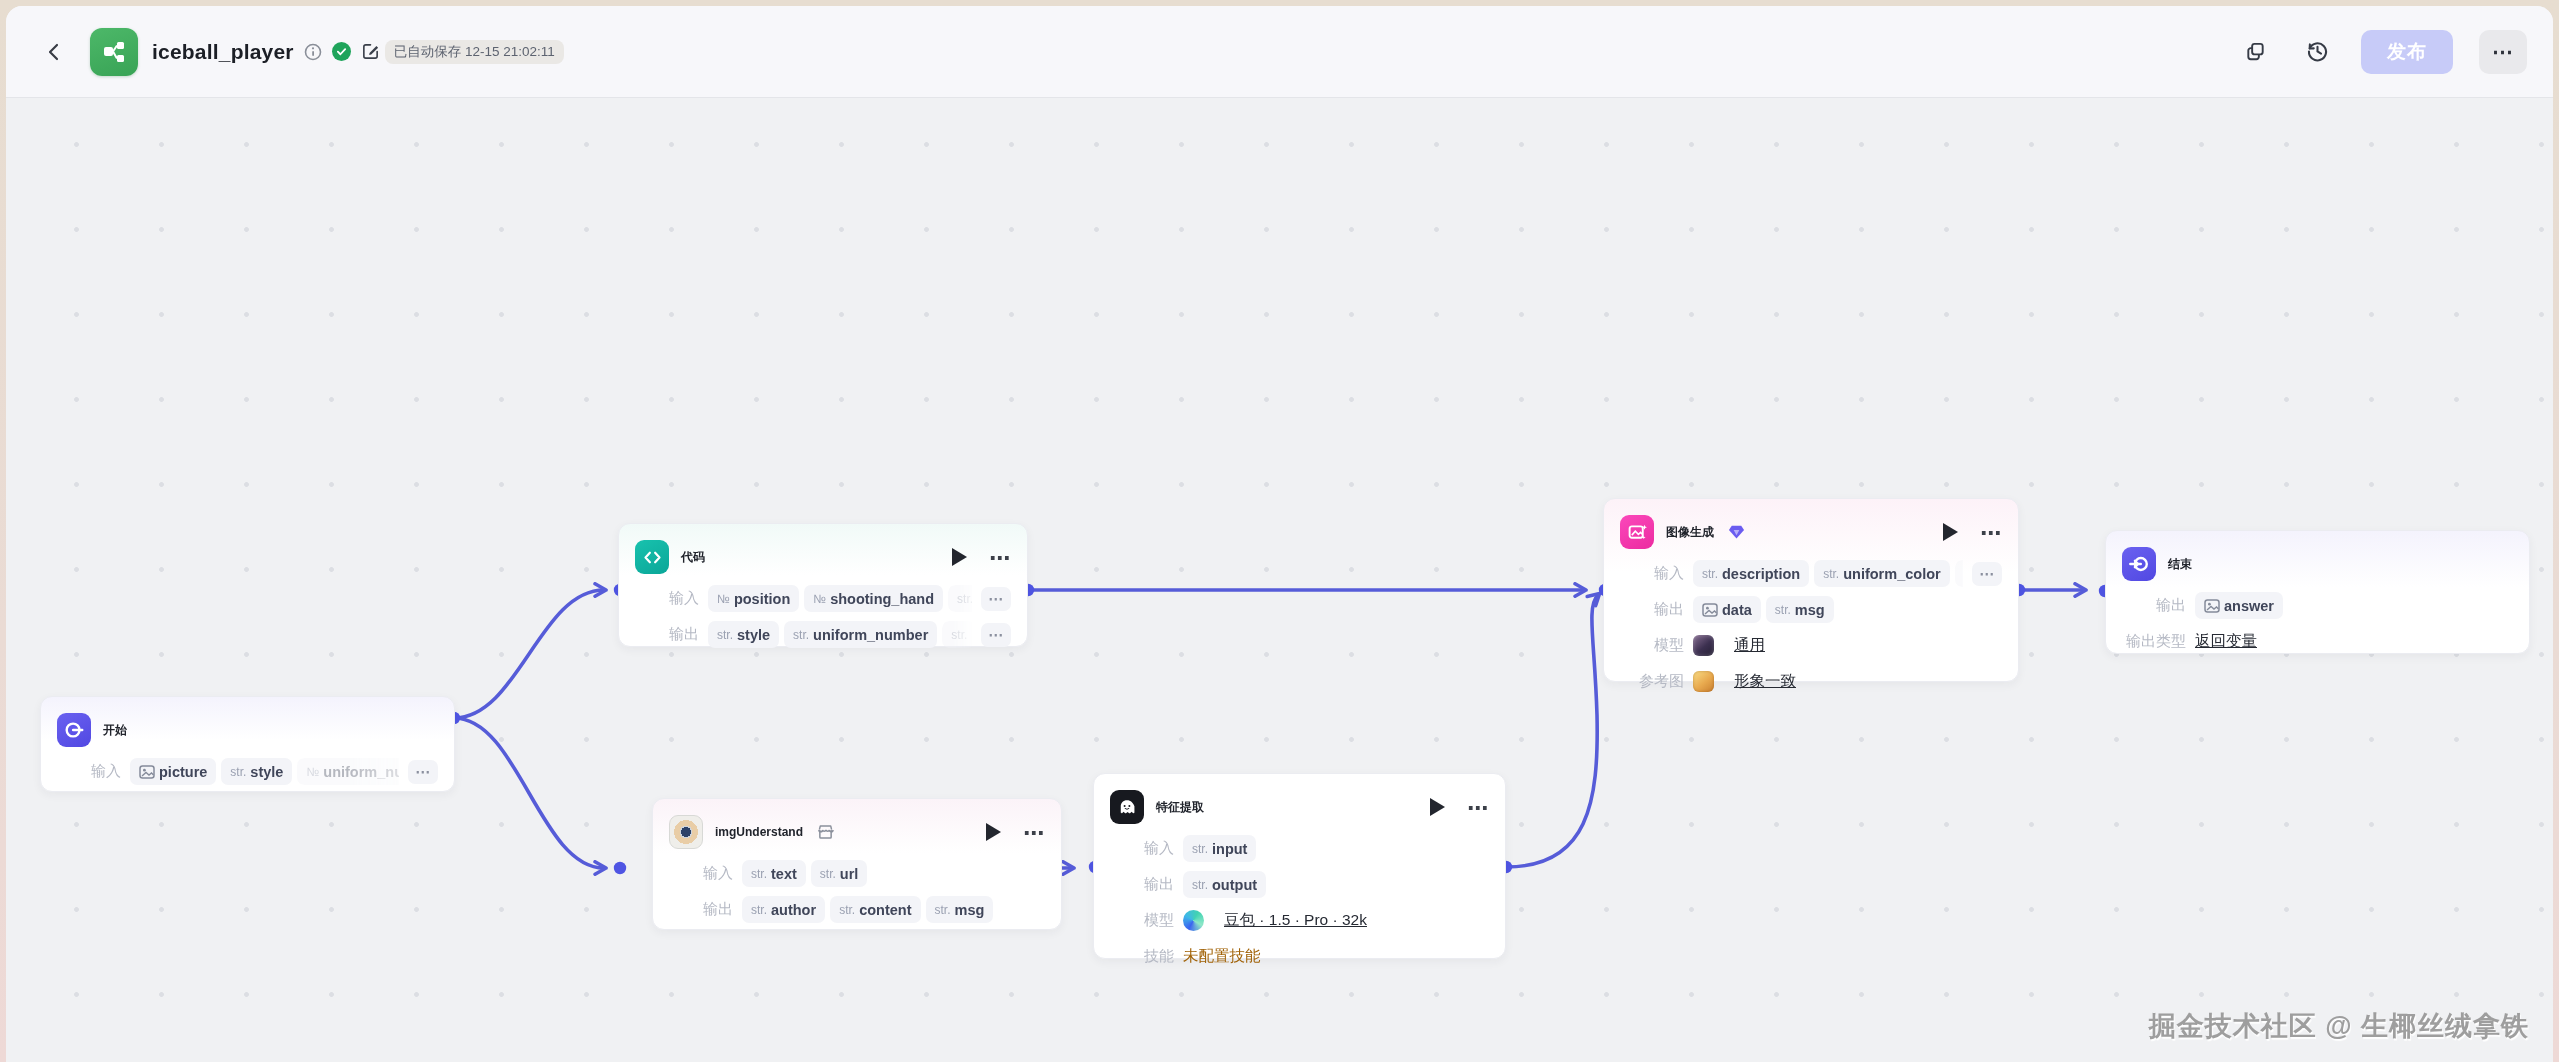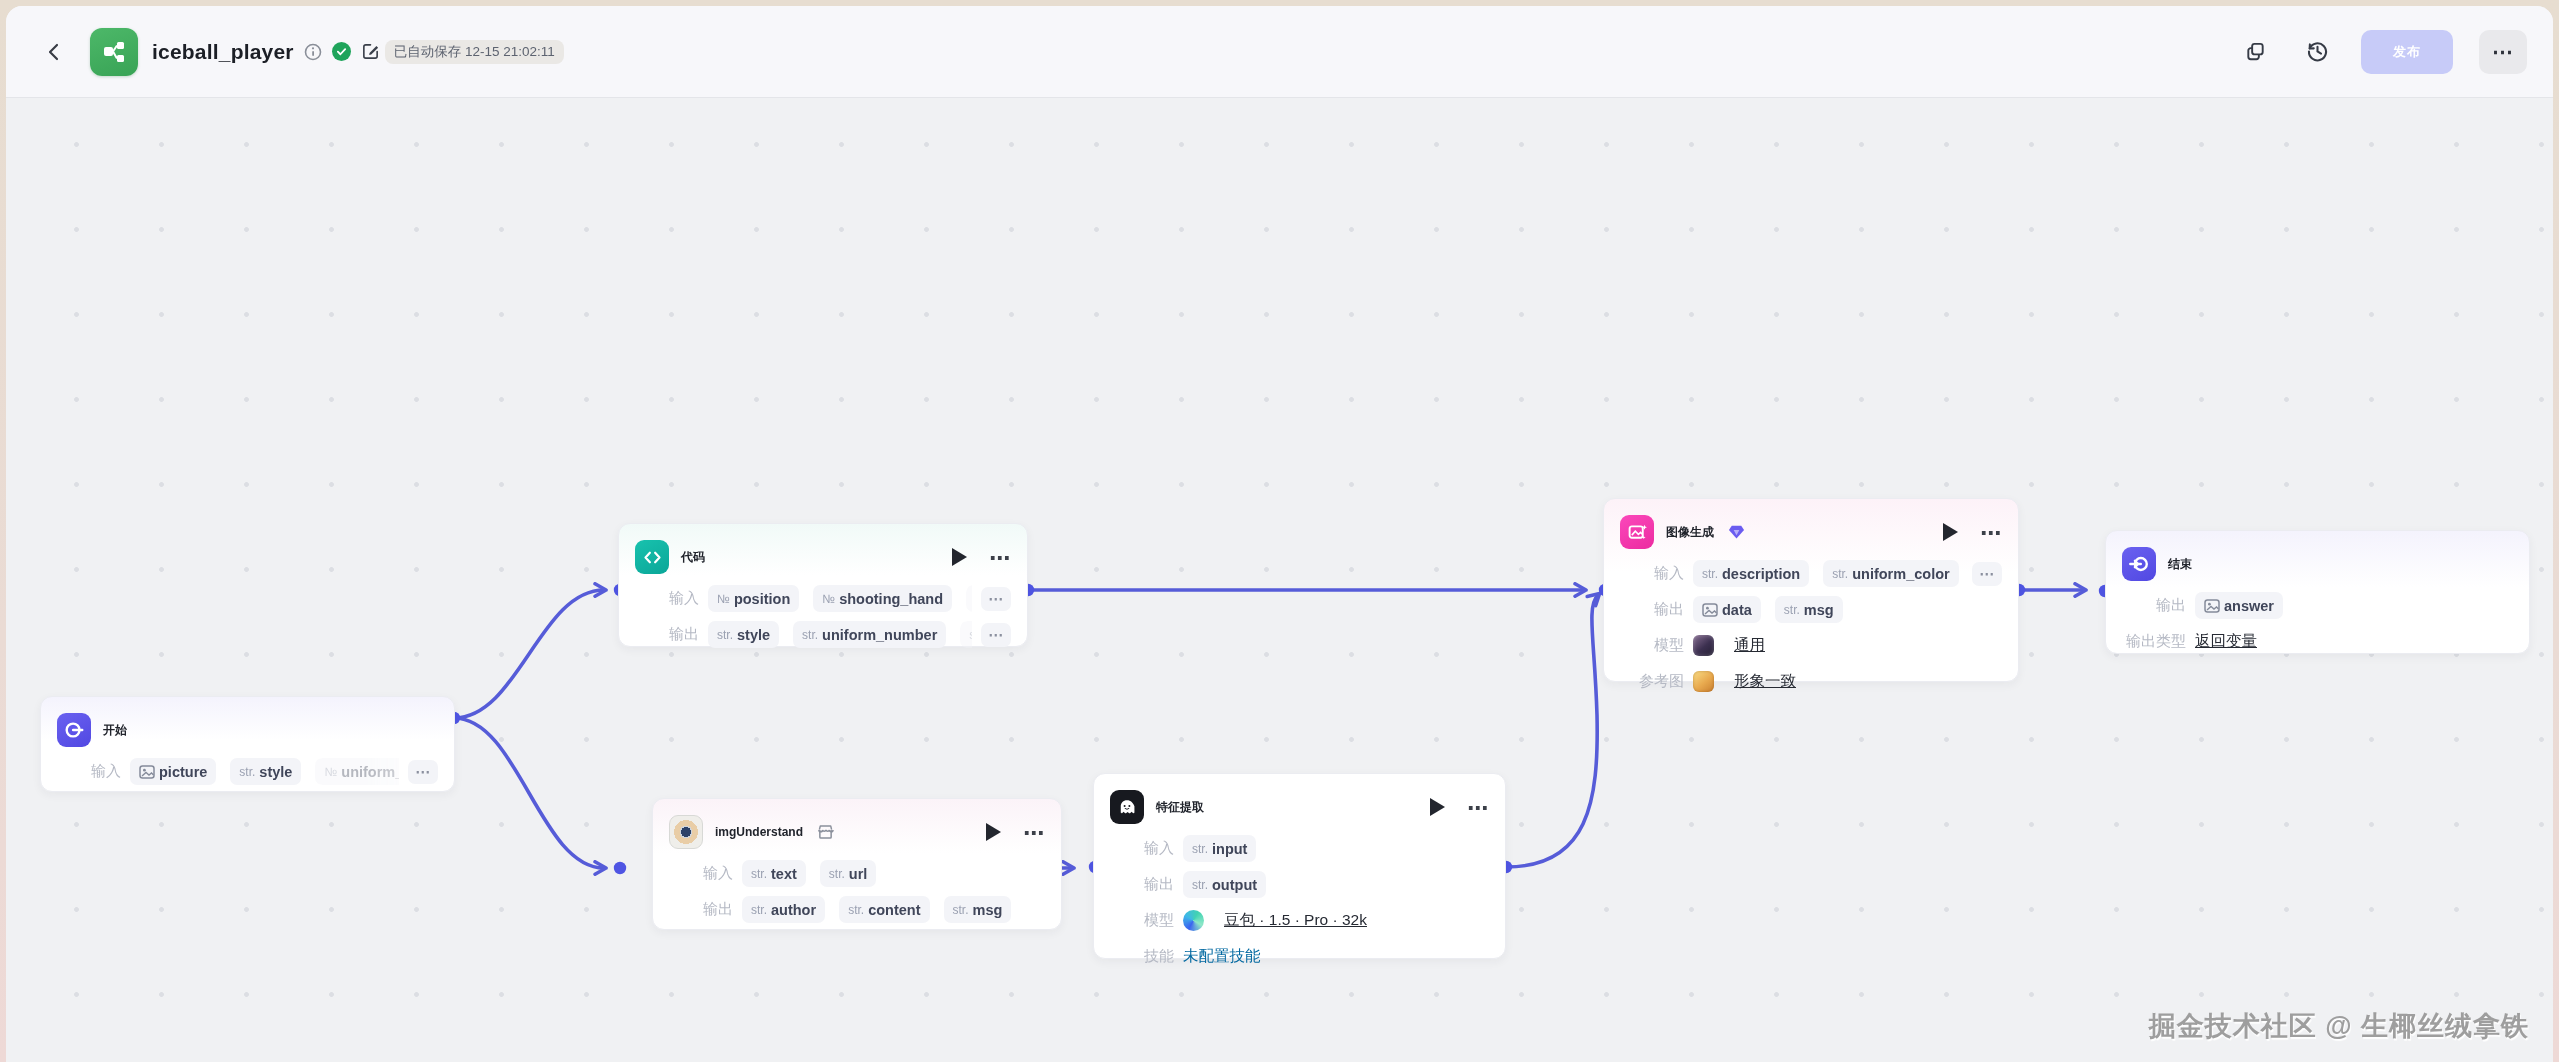--- a/index.html
+++ b/index.html
@@ -34,21 +34,21 @@
     display:flex; align-items:center; justify-content:center; }
   .autosave {
     align-self:flex-start; background:#eae8e5; border-radius:8px;
     font-size:13.5px; color:#5d6370; padding:3px 9px; white-space:nowrap;
   }
   .hdr-right { margin-left:auto; display:flex; align-items:center; gap:26px; }
   .hdr-icbtn { width:36px; height:36px; display:flex; align-items:center; justify-content:center;
     color:#363b46; cursor:pointer; border-radius:8px; }
   .btn-publish {
     min-width:92px; height:44px; border:none; border-radius:10px;
-    background:#c7cbf8; color:#ffffff; font-size:13px; font-weight:700;
+    background:#c7cbf8; color:#ffffff; font-size:19px; font-weight:700;
     font-family:inherit; letter-spacing:1px; cursor:not-allowed;
   }
   .btn-more-hdr {
     width:48px; height:44px; border:none; border-radius:10px; background:#e9e9ec;
     color:#2e323b; font-size:21px; font-weight:700; cursor:pointer; line-height:1;
     letter-spacing:1px;
   }
   
   .canvas {
     position:relative; height:964px; background:#f0f1f3;
@@ -78,36 +78,36 @@
       radial-gradient(circle at 50% 50%, #2c4168 0 5px, #cfd4da 5px 6.5px,
         #e9cda6 6.5px 12px, #efeeea 12px);
   }
   .n-title { font-size:12px; font-weight:700; color:#21242c; white-space:nowrap; }
   .n-headicons { margin-left:auto; display:flex; align-items:center; gap:22px; }
   .play-btn { width:0; height:0; border-left:15px solid #23262e; border-top:9px solid transparent;
     border-bottom:9px solid transparent; cursor:pointer; }
   .dots { color:#3c4049; font-size:21px; font-weight:700; letter-spacing:1px; cursor:pointer; line-height:1; }
   .n-row { display:flex; align-items:center; gap:9px; margin-top:9px; min-height:27px; }
   .n-label { width:64px; flex:0 0 auto; text-align:right; font-size:15px; color:#b5b9c4; }
-  .chips { display:flex; gap:14px; overflow:hidden; flex:1 1 auto; }
+  .chips { display:flex; gap:5px; overflow:hidden; flex:1 1 auto; }
   .chip {
     display:inline-flex; align-items:center; gap:4px; height:27px; padding:0 9px;
     background:#f3f4f8; border-radius:7px; font-size:14.5px; font-weight:700;
     color:#40465a; white-space:nowrap; flex:0 0 auto;
   }
   .chip .pfx { font-size:12px; font-weight:400; color:#9aa0b1; }
   .chip.fade { opacity:.38; -webkit-mask-image:linear-gradient(90deg,#000 35%,transparent 97%);
     mask-image:linear-gradient(90deg,#000 35%,transparent 97%); }
   .row-more {
     margin-left:auto; flex:0 0 auto; width:30px; height:24px; border:none; border-radius:7px;
     background:#f3f4f8; color:#8b909f; font-size:15px; font-weight:700; line-height:1;
     cursor:pointer; letter-spacing:.5px;
   }
   .val-text { font-size:15.5px; color:#262a33; font-weight:400; display:flex; align-items:flex-start; gap:20px;text-decoration:underline; }
-  .val-muted { font-size:15.5px; color:#0369a1; }
+  .val-muted { font-size:15.5px; color:#a16207; }
   .mini-ic { width:21px; height:21px; border-radius:6px; flex:0 0 auto; }
   .mini-doubao { border-radius:50%;
     background:conic-gradient(from 210deg,#3b63f0,#3fb7e8,#41d3b2,#8fe8c8,#3b63f0); }
   .mini-avatar1 { background:linear-gradient(140deg,#7a6386 10%,#3c3050 55%,#241f33);
     box-shadow:inset 0 0 4px rgba(255,255,255,.25); }
   .mini-avatar2 { background:linear-gradient(140deg,#f6d47c 10%,#e8a94e 55%,#c97f2f);
     box-shadow:inset 0 0 3px rgba(120,60,0,.4); }
   .t-suffix { display:flex; align-items:center; margin-left:2px; }
   
   .wm {

